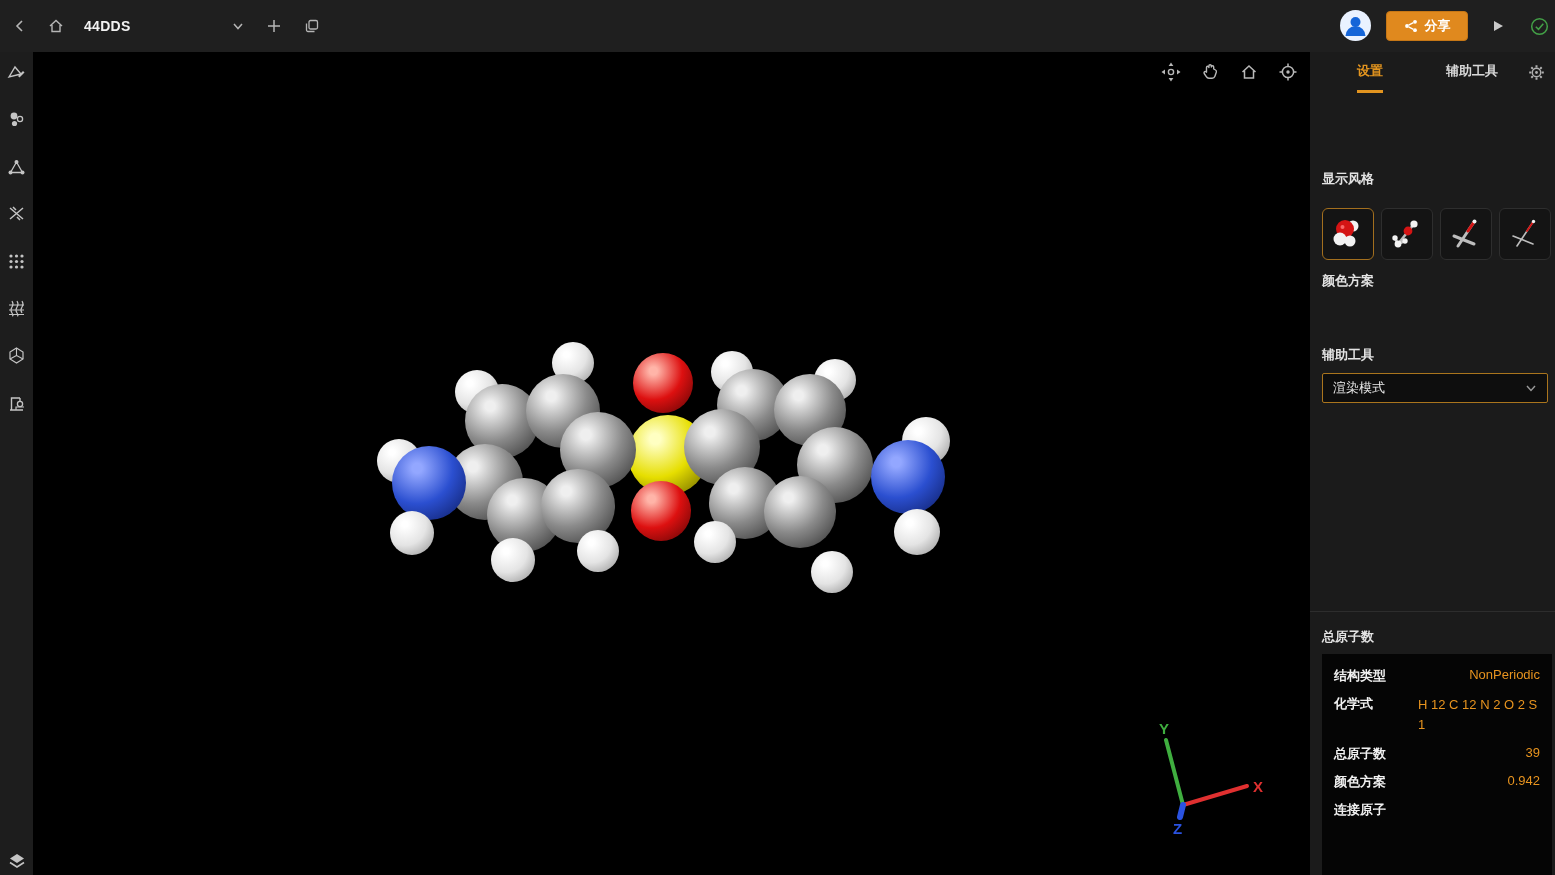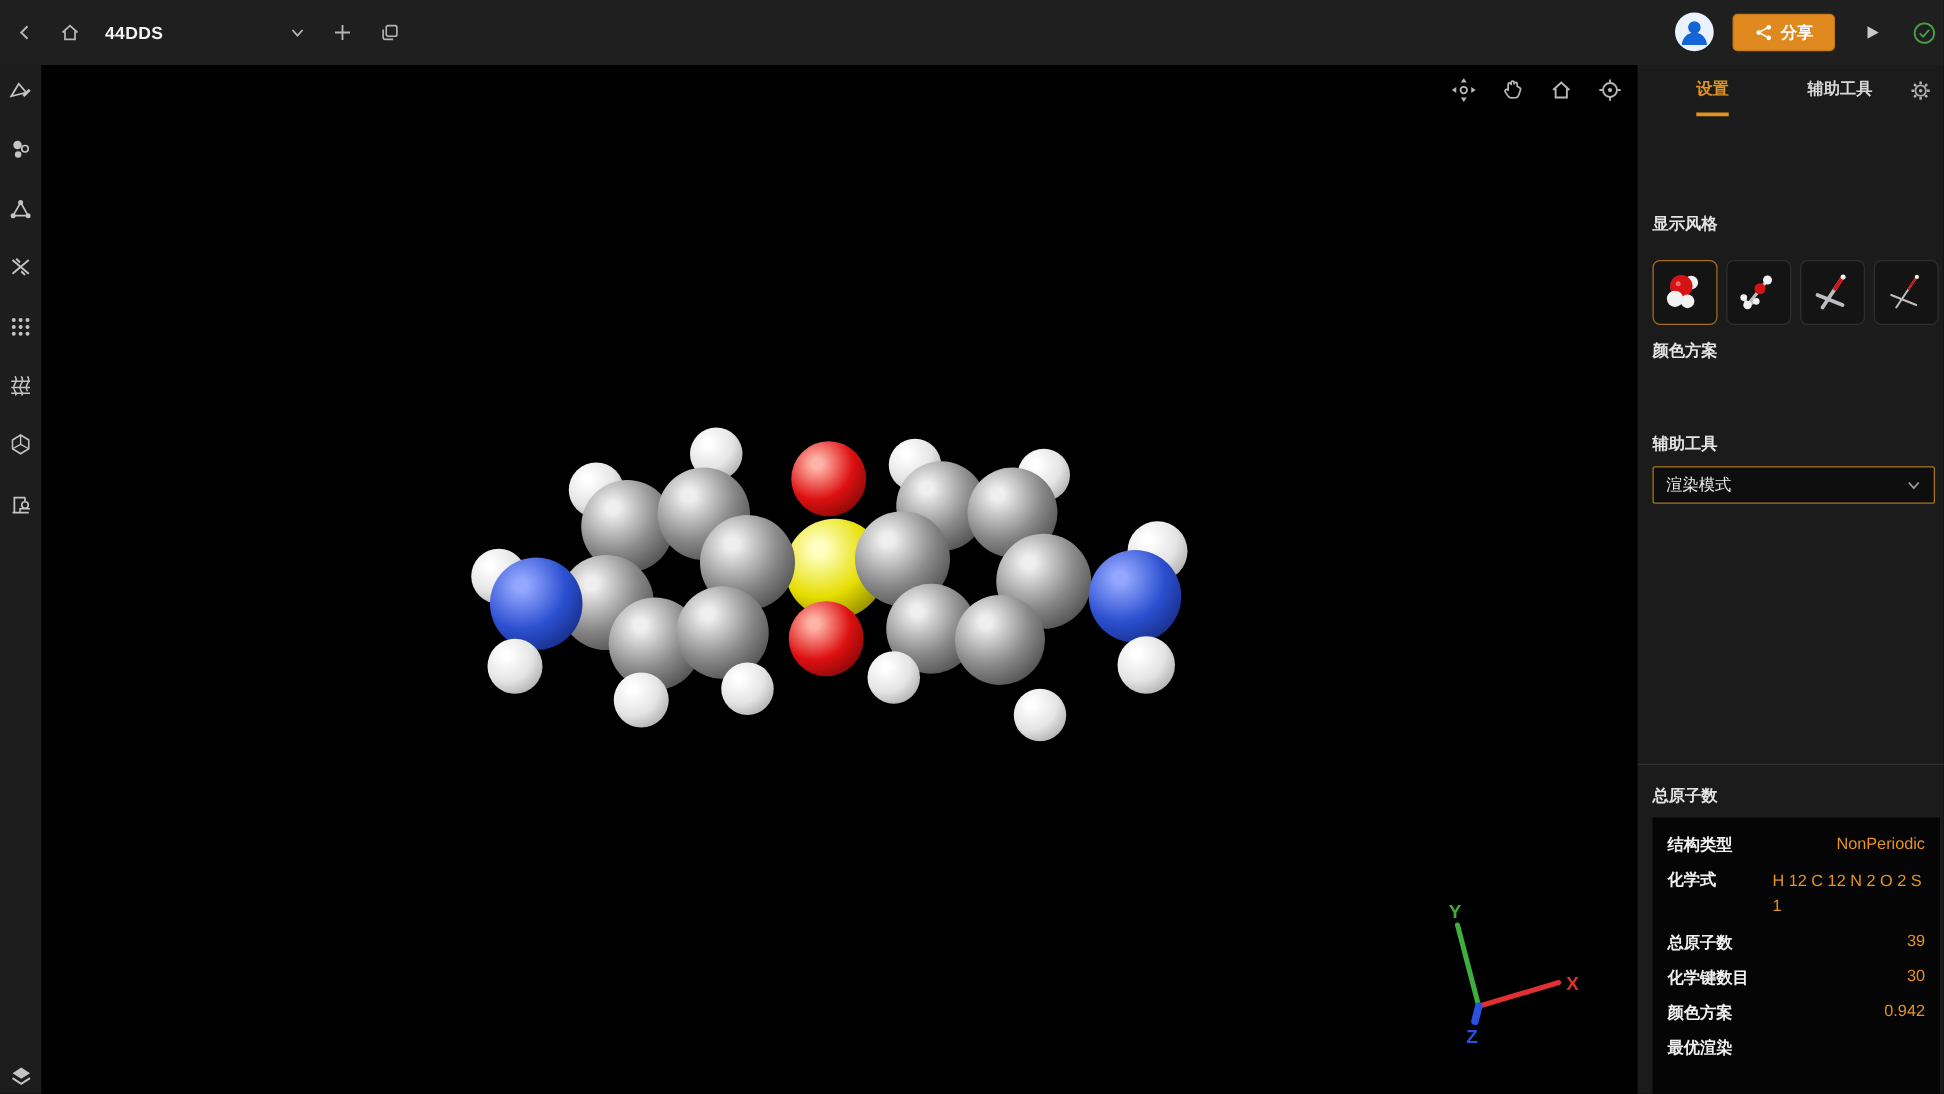--- a/index.html
+++ b/index.html
@@ -320,25 +320,21 @@
       </div>
       <div class="info-row">
         <div class="info-label">化学式</div>
         <div class="info-value wrap">H 12 C 12 N 2 O 2 S 1</div>
       </div>
       <div class="info-row">
         <div class="info-label">总原子数</div>
         <div class="info-value">39</div>
       </div>
       <div class="info-row">
-        <div class="info-label">化学键数目</div>
-        <div class="info-value">30</div>
-      </div>
-      <div class="info-row">
         <div class="info-label">颜色方案</div>
         <div class="info-value">0.942</div>
       </div>
       <div class="info-row">
-        <div class="info-label">最优渲染</div>
+        <div class="info-label">连接原子</div>
         <div class="info-value"></div>
       </div>
     </div>
 </div>
 
 </body></html>

